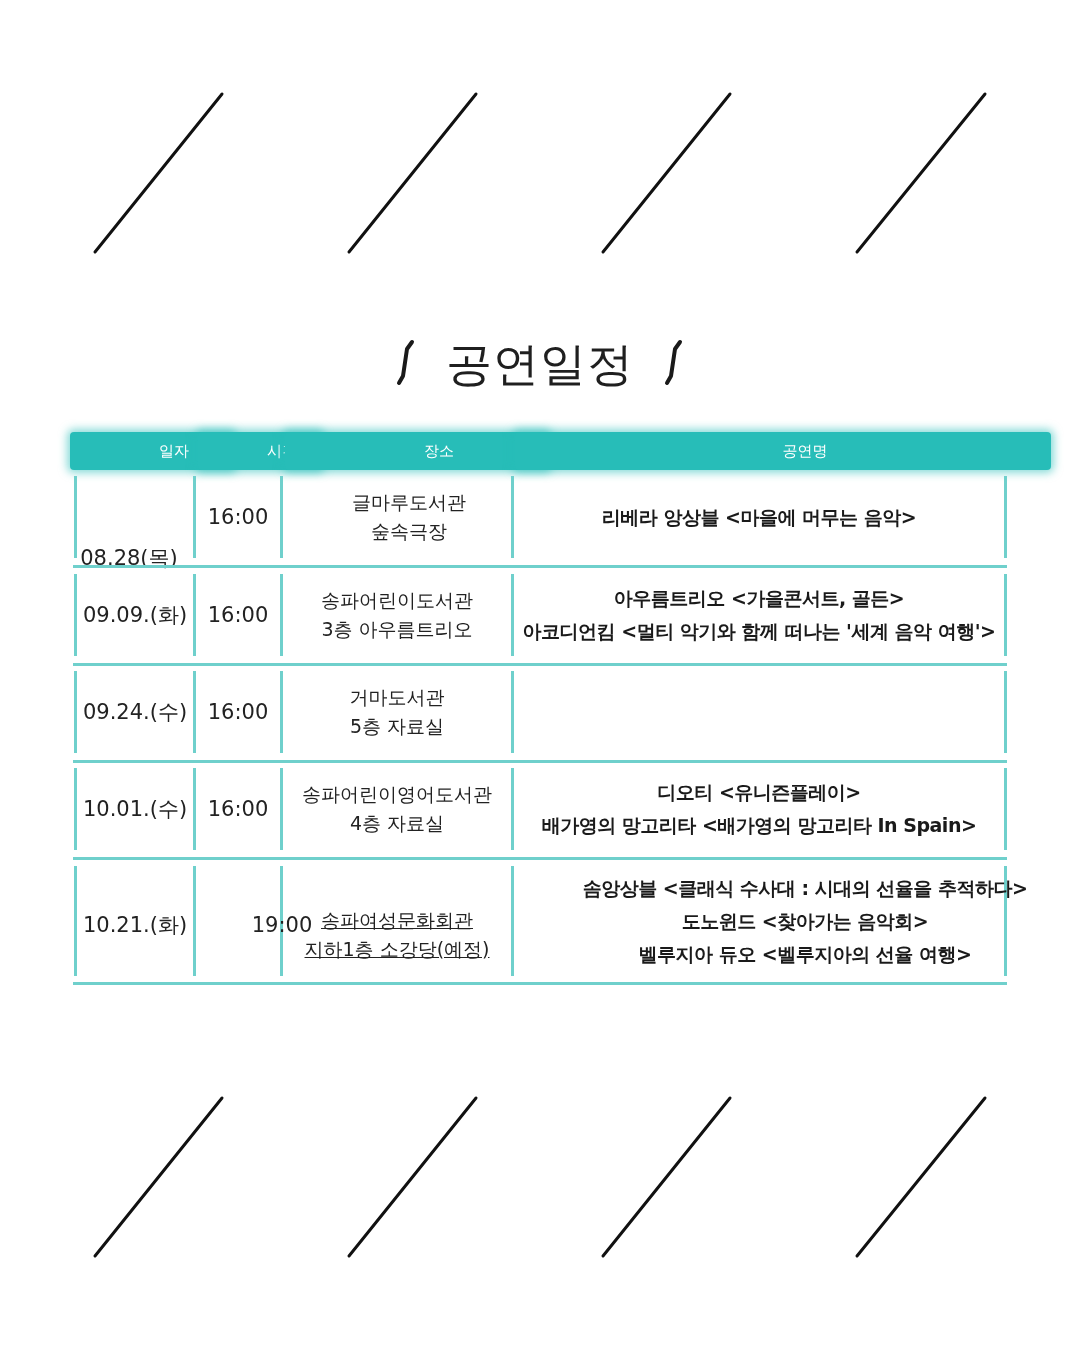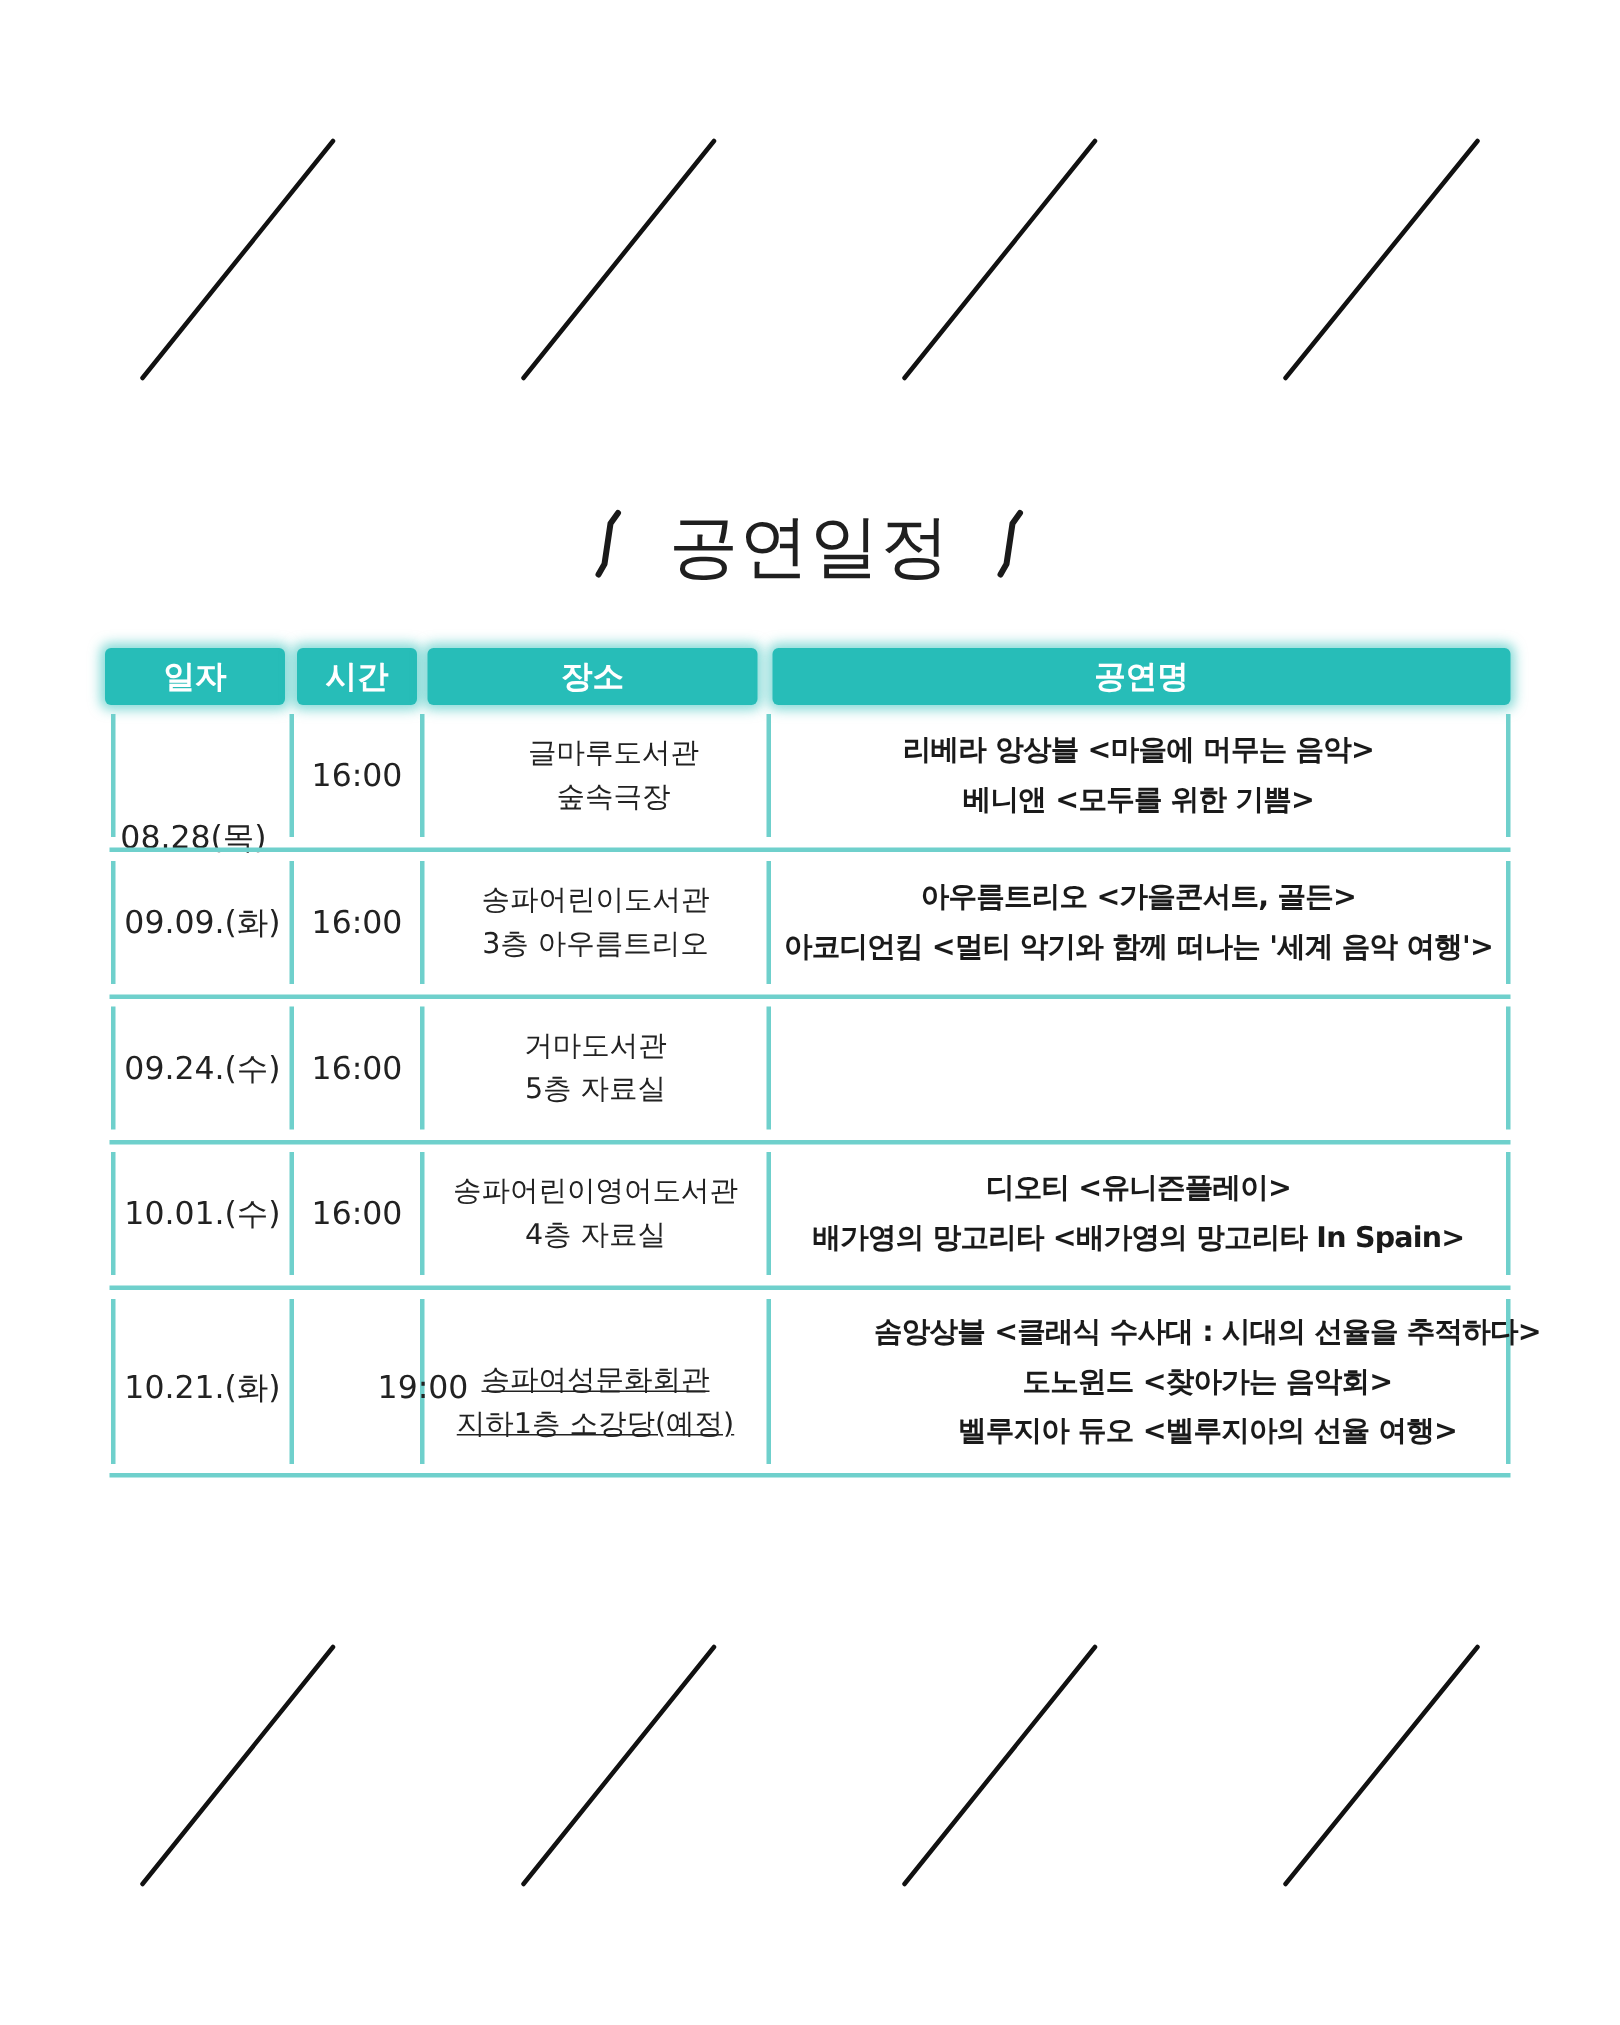--- a/index.html
+++ b/index.html
@@ -21,24 +21,25 @@
     margin:0 30px;
   }
   .bracket svg path { stroke:#1a1a1a; stroke-width:4; fill:none; stroke-linecap:round; stroke-linejoin:round; }
 
   .table {
     position:absolute; left:70px; top:432px; width:940px;
   }
   .thead { position:relative; height:40px; }
   .th {
     position:absolute; top:0; height:38px; background:#27bdb8;
-    color:#ffffff; font-weight:700; font-size:21px;
+    color:#ffffff; font-weight:400; font-size:15px;
     display:flex; align-items:center; justify-content:center;
     border-radius:4px;
     box-shadow: 0 0 8px 3px rgba(39,189,184,0.55);
+    padding-left: 44px;
   }
   .row { position:relative; }
   .vline { position:absolute; width:3px; background:#6fd0cc; }
   .hline { position:absolute; left:3px; height:3px; background:#6fd0cc; width:934px; }
   .cell {
     position:absolute; display:flex; flex-direction:column; align-items:center; justify-content:center;
     text-align:center;
   }
   .cell-date, .cell-time { font-size:21px; color:#222; }
   .cell-venue { font-size:19px; line-height:29px; color:#222; }
@@ -83,21 +84,20 @@
     <div class="vline" style="left:441px; top:0; height:82px;"></div>
     <div class="vline" style="left:934px; top:0; height:82px;"></div>
     <div class="cell cell-date" style="left:7px; width:104px; top:0; height:82px;margin-top:41px;">08.28(목)</div>
     <div class="cell cell-time" style="left:126px; width:84px; top:0; height:82px;">16:00</div>
     <div class="cell cell-venue" style="left:213px; width:228px; top:0; height:82px;margin-left:12px;">
       <span>글마루도서관</span>
       <span>숲속극장</span>
     </div>
     <div class="cell cell-title" style="left:444px; width:490px; top:0; height:82px;">
       <span>리베라 앙상블 &lt;마을에 머무는 음악&gt;</span>
-      <span>베니앤 &lt;모두를 위한 기쁨&gt;</span>
     </div>
     <div class="hline" style="top:89px;"></div>
   </div>
 
   <div class="row" style="position:absolute; top:142px; left:0; width:940px; height:96px;">
     <div class="vline" style="left:4px; top:0; height:82px;"></div>
     <div class="vline" style="left:123px; top:0; height:82px;"></div>
     <div class="vline" style="left:210px; top:0; height:82px;"></div>
     <div class="vline" style="left:441px; top:0; height:82px;"></div>
     <div class="vline" style="left:934px; top:0; height:82px;"></div>

